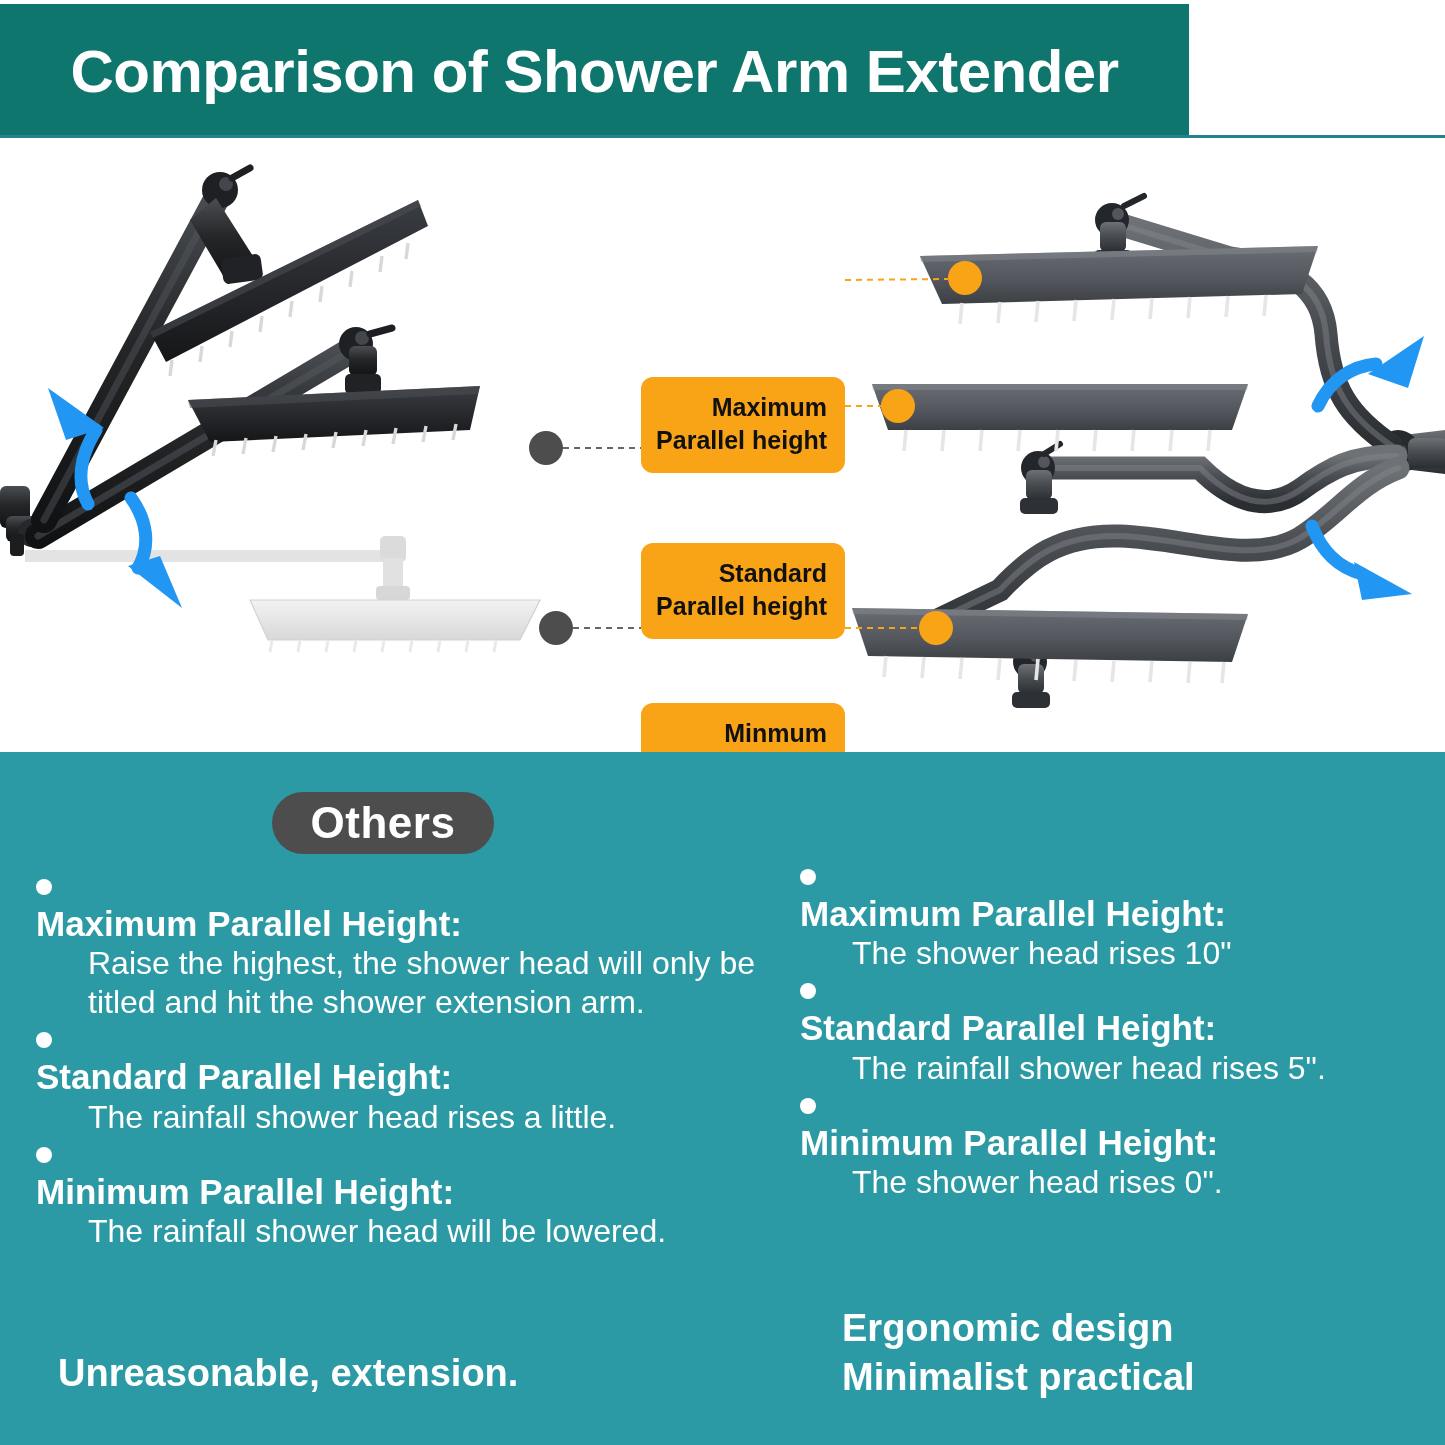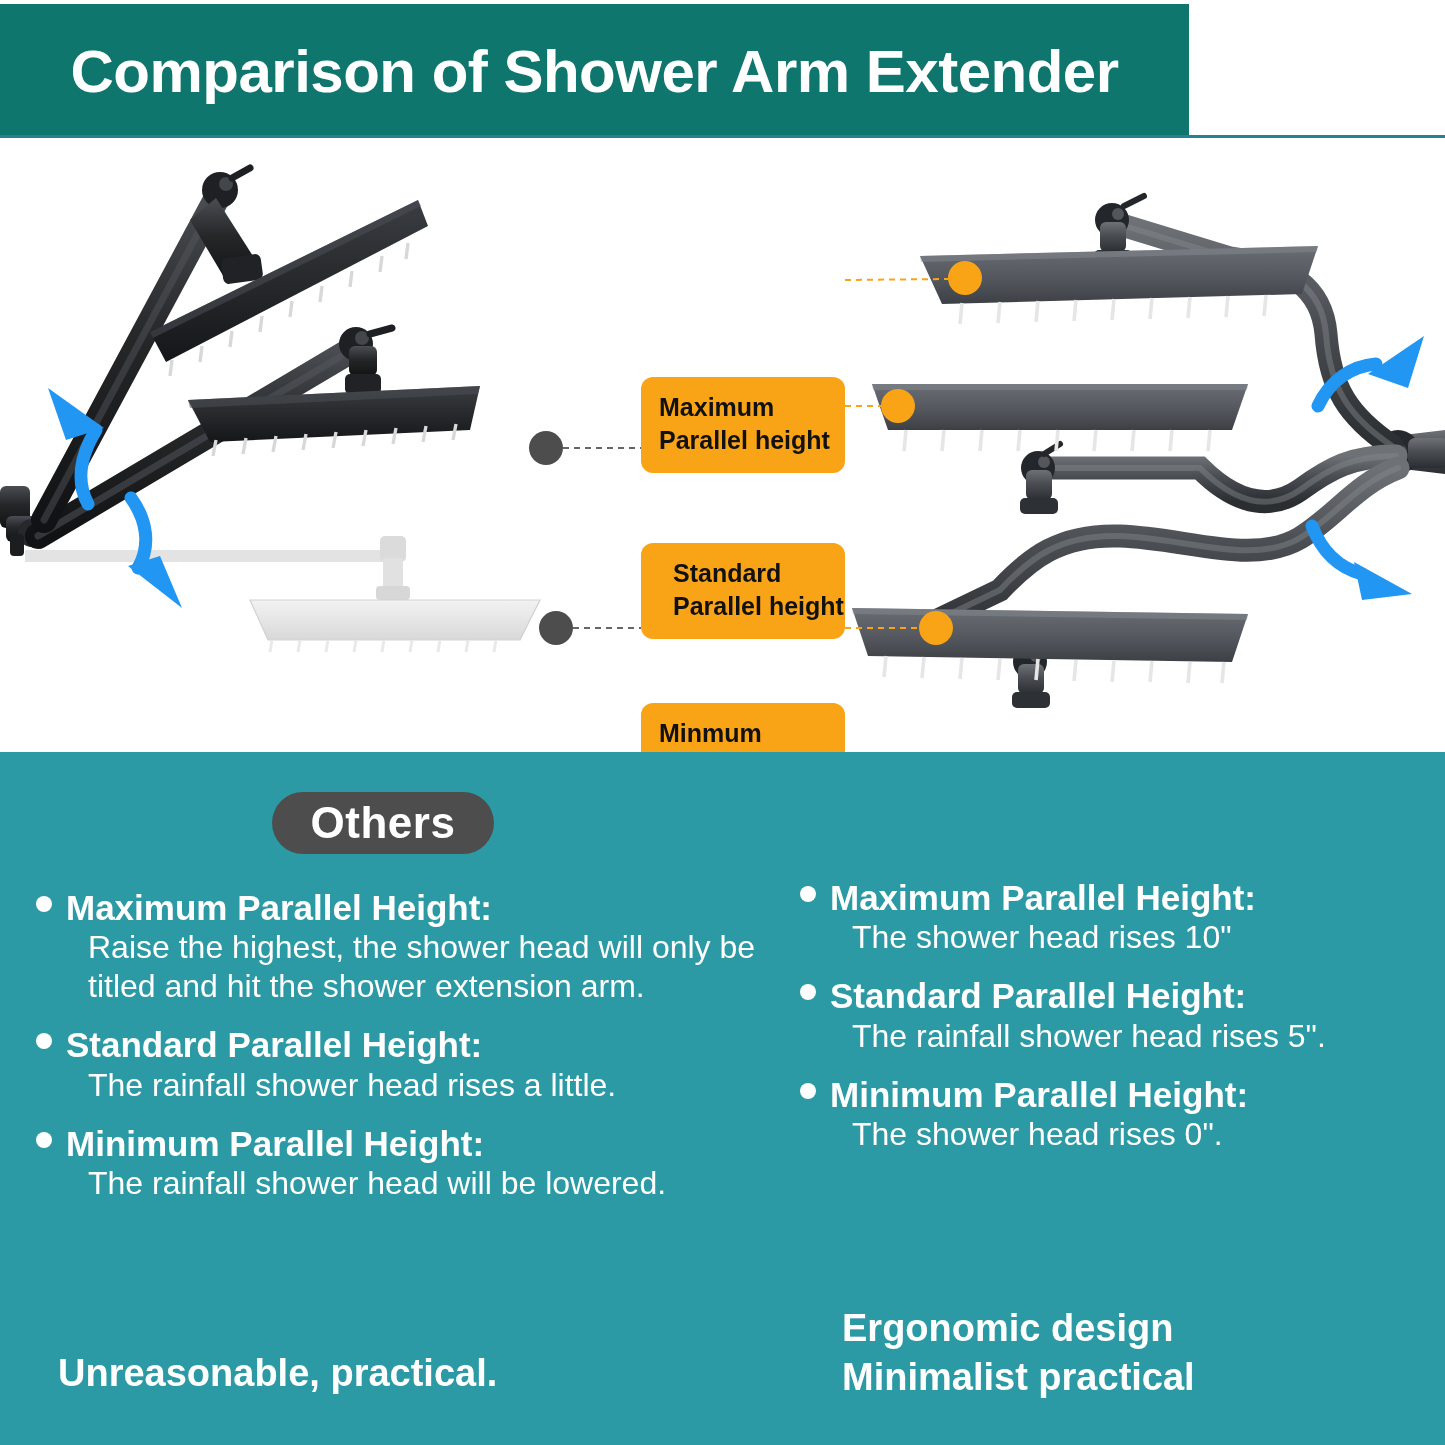--- a/index.html
+++ b/index.html
@@ -61,20 +61,21 @@
   
   .callout {
     position: absolute;
     background: #f9a317;
     border-radius: 12px;
     padding: 14px 18px 16px 18px;
     box-sizing: border-box;
     display: flex;
     flex-direction: column;
     justify-content: center;
+    align-items: flex-end;
   }
   .callout-line {
     font-size: 25px;
     font-weight: bold;
     color: #111111;
     line-height: 1.32;
     white-space: nowrap;
   }
   #callout-max { left: 641px; top: 239px; width: 204px; height: 96px; }
   #callout-std { left: 641px; top: 405px; width: 204px; height: 96px; padding-left: 32px; }
@@ -125,20 +126,21 @@
 
   .bullet-item { margin-bottom: 18px; }
   .bullet-head {
     display: flex;
     align-items: baseline;
     color: #ffffff;
     font-size: 35px;
     font-weight: bold;
     line-height: 1.18;
     white-space: nowrap;
+    flex-direction: column;
   }
   .bullet-dot {
     display: inline-block;
     width: 16px; height: 16px;
     border-radius: 50%;
     background: #ffffff;
     margin-right: 14px;
     flex: none;
     position: relative;
     top: -8px;
@@ -428,21 +430,21 @@
 
         <div class="bullet-item">
           <div class="bullet-head">
             <span class="bullet-dot"></span>
             <span>Minimum Parallel Height:</span>
           </div>
           <div class="bullet-body">The rainfall shower head will be lowered.</div>
         </div>
       </div>
 
-      <div class="tagline tagline-left">Unreasonable, practical.</div>
+      <div class="tagline tagline-left">Unreasonable, extension.</div>
     </div>
 
     <div class="col col-right">
 
       <div class="bullets bullets-right">
         <div class="bullet-item">
           <div class="bullet-head">
             <span class="bullet-dot"></span>
             <span>Maximum Parallel Height:</span>
           </div>

